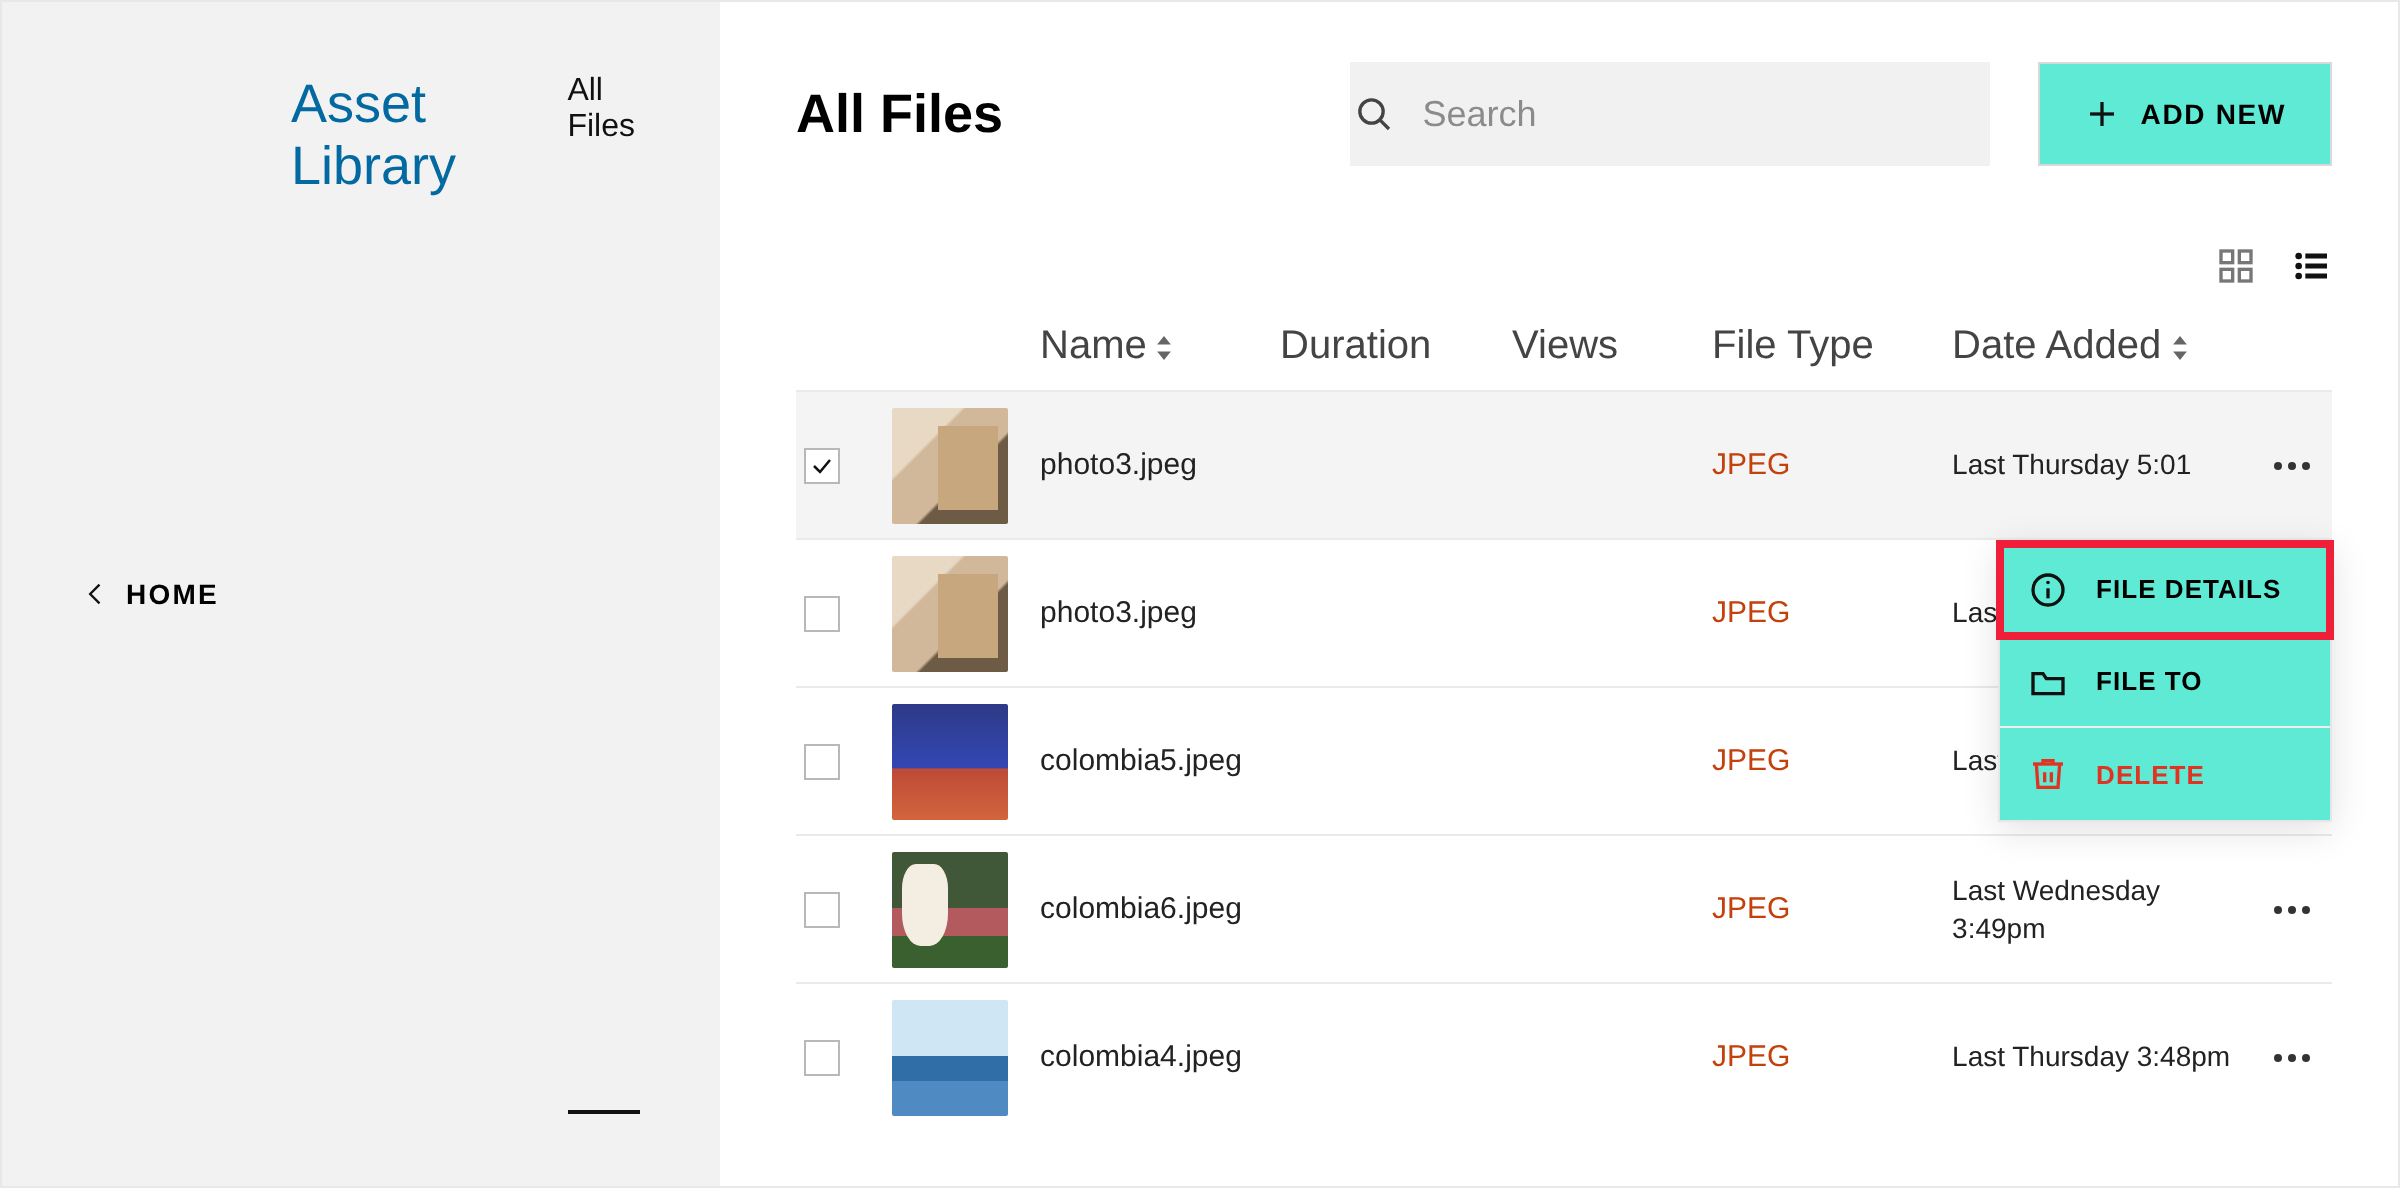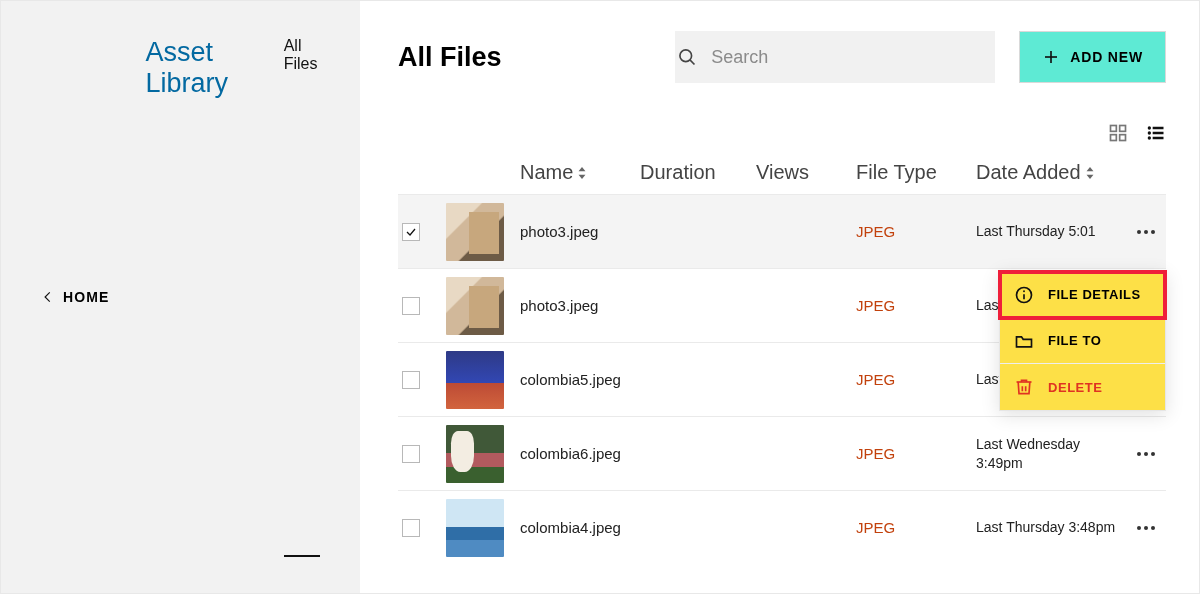--- a/index.html
+++ b/index.html
@@ -46,21 +46,21 @@
      align-items:center;justify-content:center;cursor:pointer;margin-left:4px}
 .chk svg{width:12px;height:12px;display:none;stroke:#111;stroke-width:2.5;fill:none}
 .chk.checked svg{display:block}
 .thumb{width:58px;height:58px;border-radius:1px}
 .fname{word-break:break-all;line-height:1.3}
 .ftype{color:#c2410c}
 .fdate{font-size:14px;line-height:1.35}
 .dots{cursor:pointer;display:flex;gap:3px;justify-content:center}
 .dots span{width:4px;height:4px;border-radius:50%;background:#333}
 
-.ctxmenu{position:absolute;top:270px;right:38px;width:167px;background:#fde047;
+.ctxmenu{position:absolute;top:270px;right:38px;width:167px;background:#5eead4;
          border:1px solid #e6e6e6;box-shadow:0 4px 18px rgba(0,0,0,.12);
          z-index:10}
 .ctxitem{display:flex;align-items:center;gap:14px;height:46px;padding:0 14px;
          font-size:13px;font-weight:600;letter-spacing:.04em;cursor:pointer;
          border-bottom:1px solid #eee}
 .ctxitem:last-child{border-bottom:none}
 .ctxitem.del{color:#e03322}
 .ctxitem.highlight{outline:4px solid #ef1f3a;outline-offset:-2px}
 .cicon{width:20px;height:20px}
 

